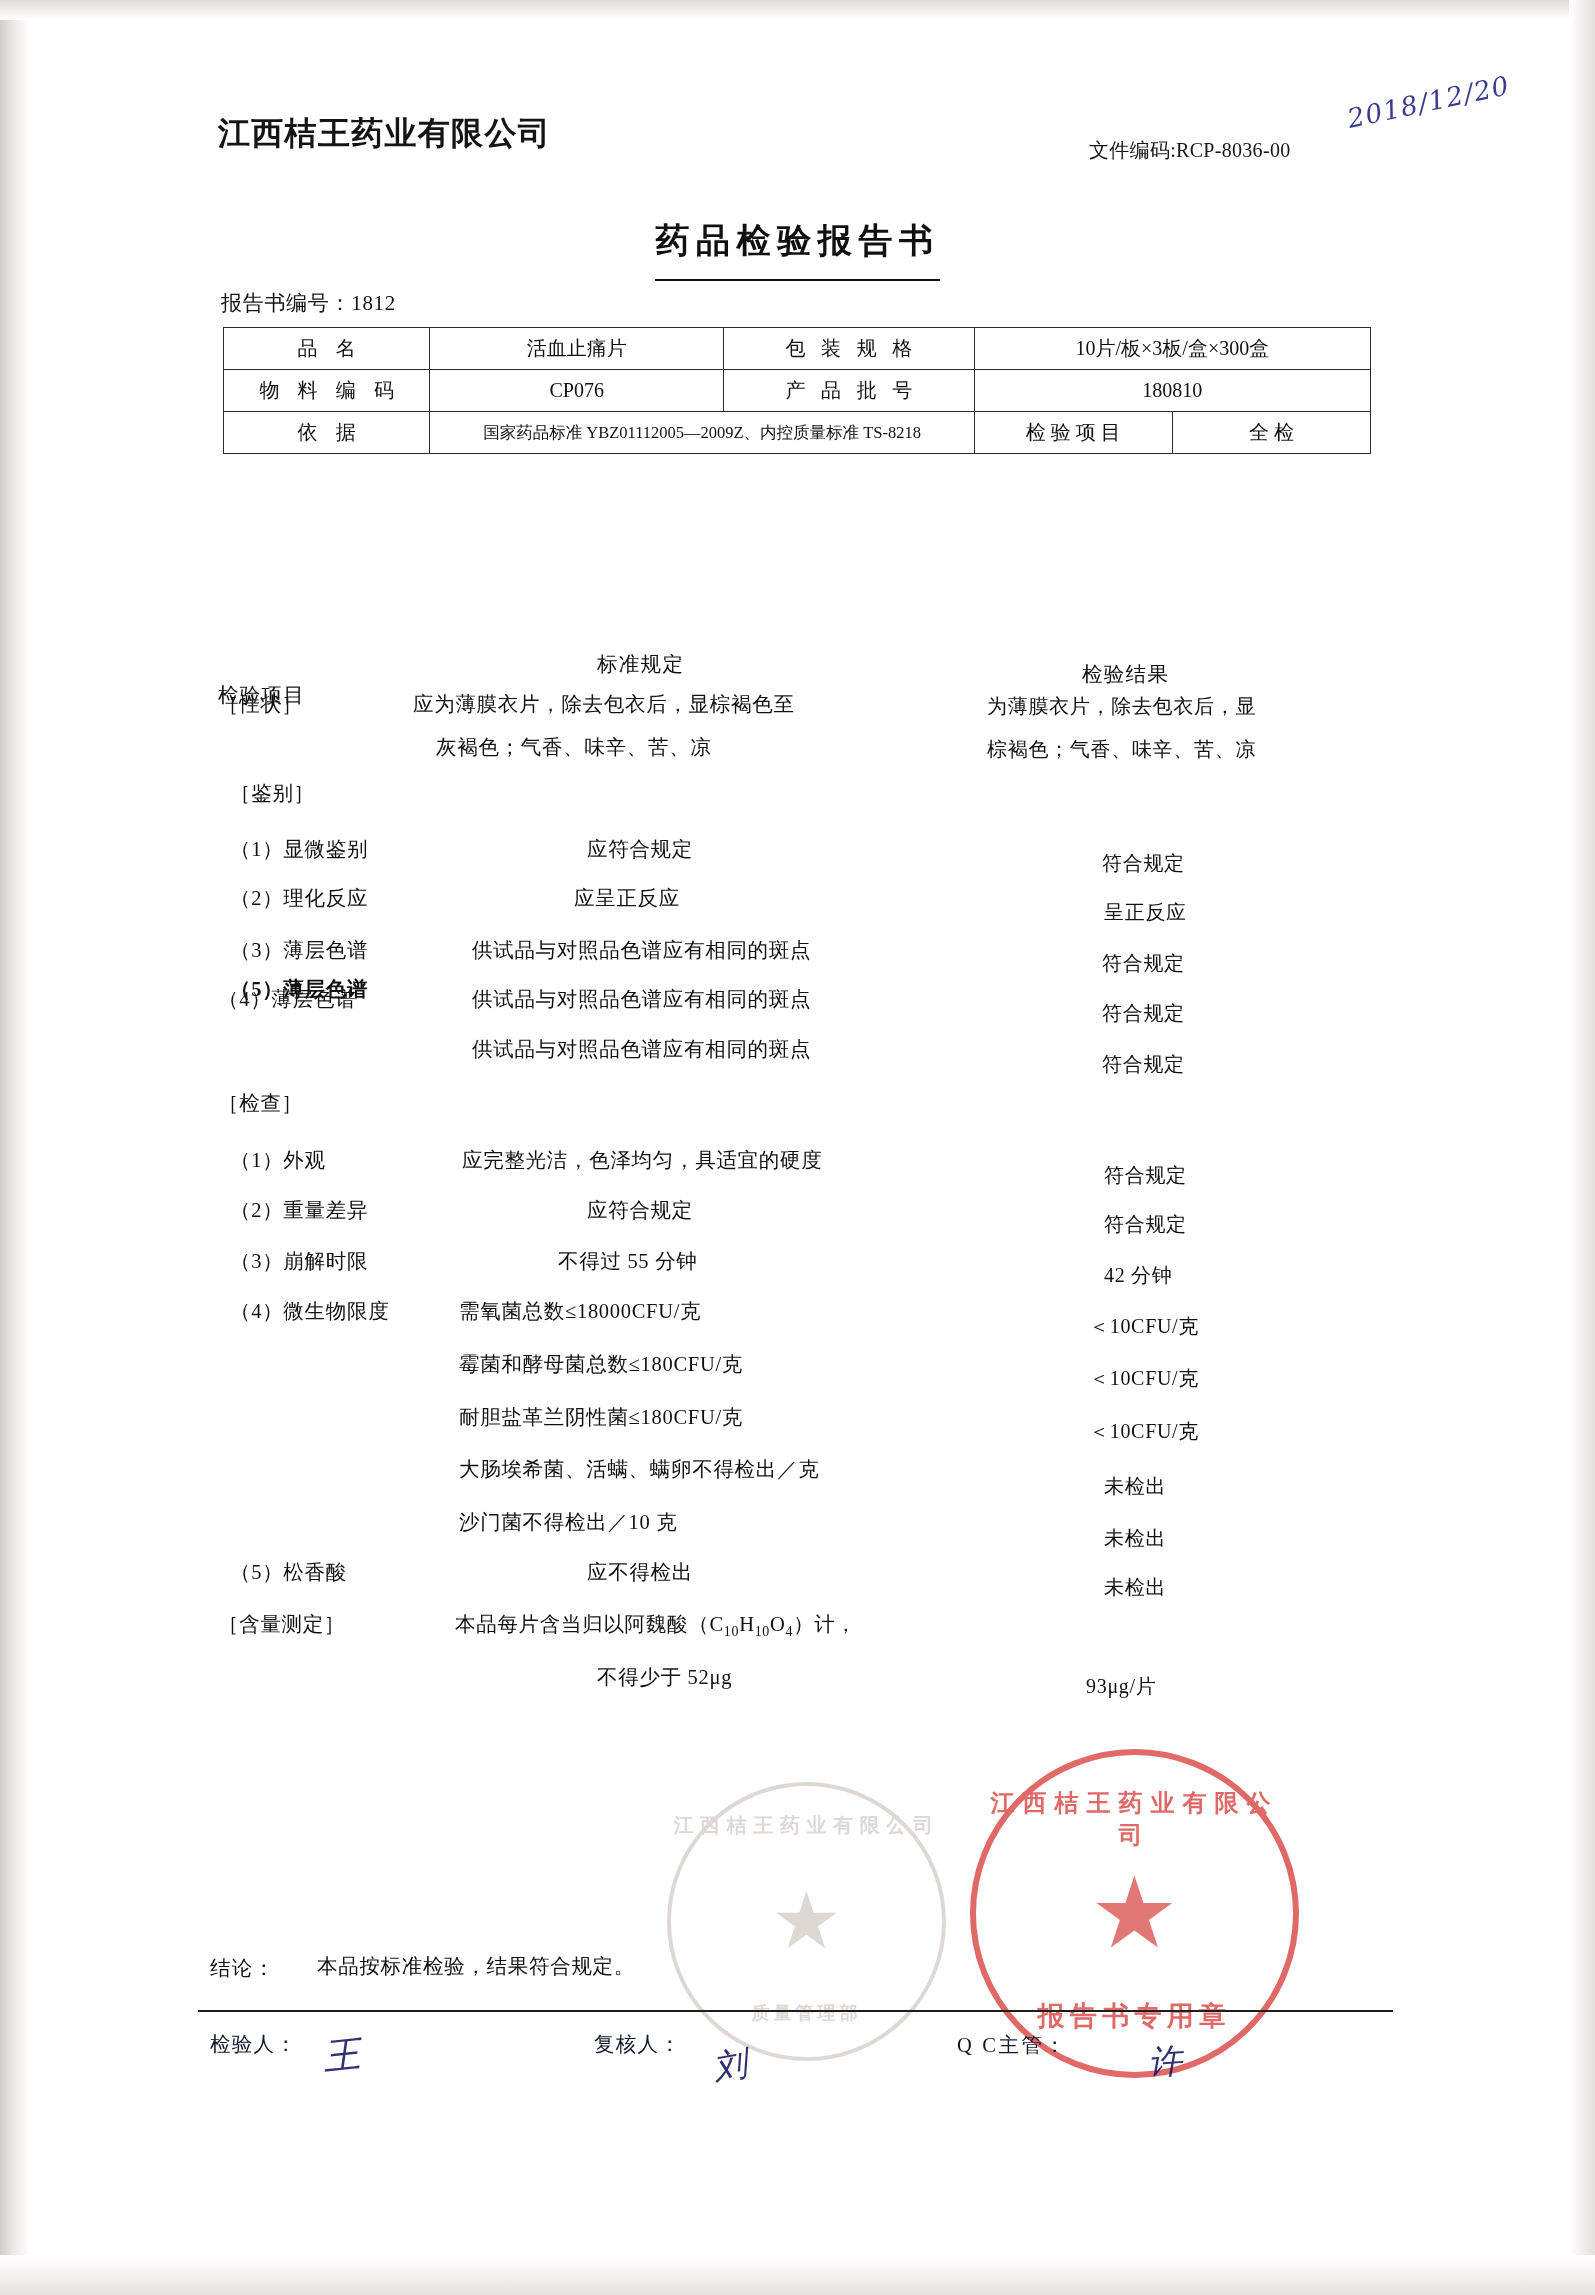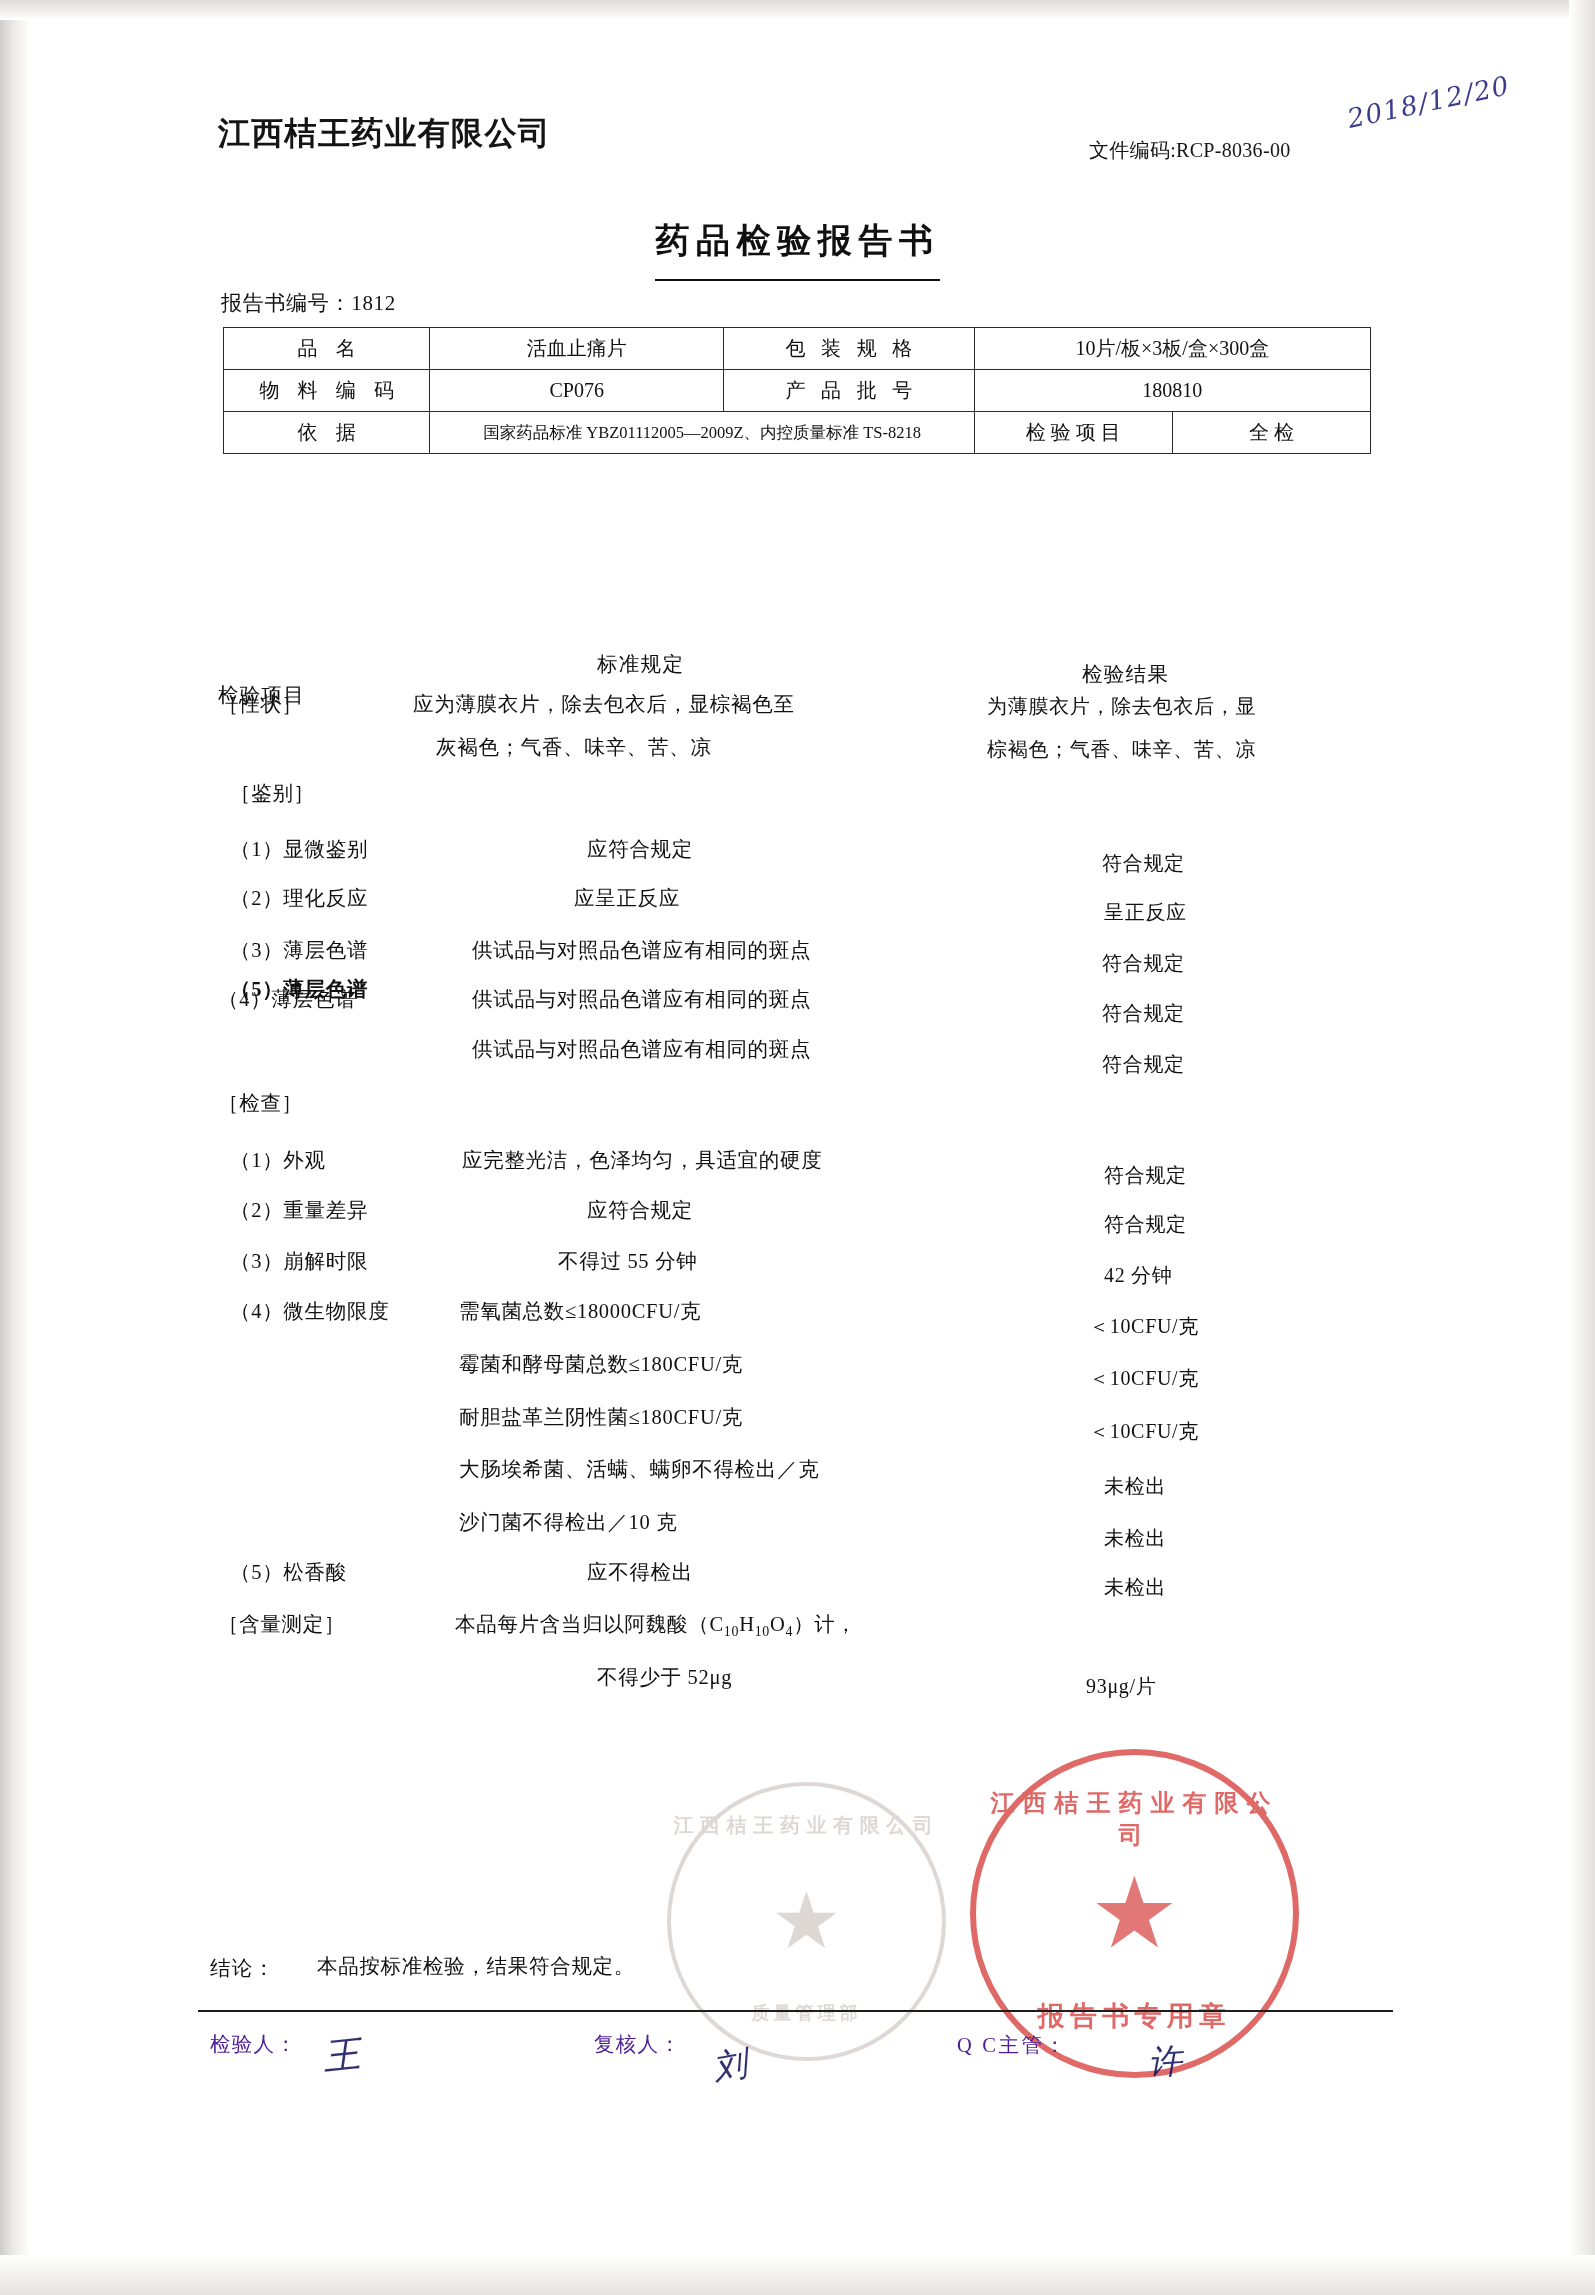--- a/index.html
+++ b/index.html
@@ -197,21 +197,21 @@
     left: 198px;
     top: 2010px;
     width: 1195px;
     height: 2px;
     background: #1d1d1d;
   }
   .sig-label {
     position: absolute;
     font-size: 20.5px;
     letter-spacing: 1.3px;
-    color: #4c1d95;
+    color: #0f172a;
   }
   .sig-insp { left: 210px; top: 2030px; }
   .sig-rev  { left: 594px; top: 2030px; }
   .sig-qc   { left: 957px; top: 2031px; letter-spacing: 2.6px; }
 
   .handwrite {
     position: absolute;
     font-family: "DejaVu Serif", serif;
     font-style: italic;
     color: #15155f;

